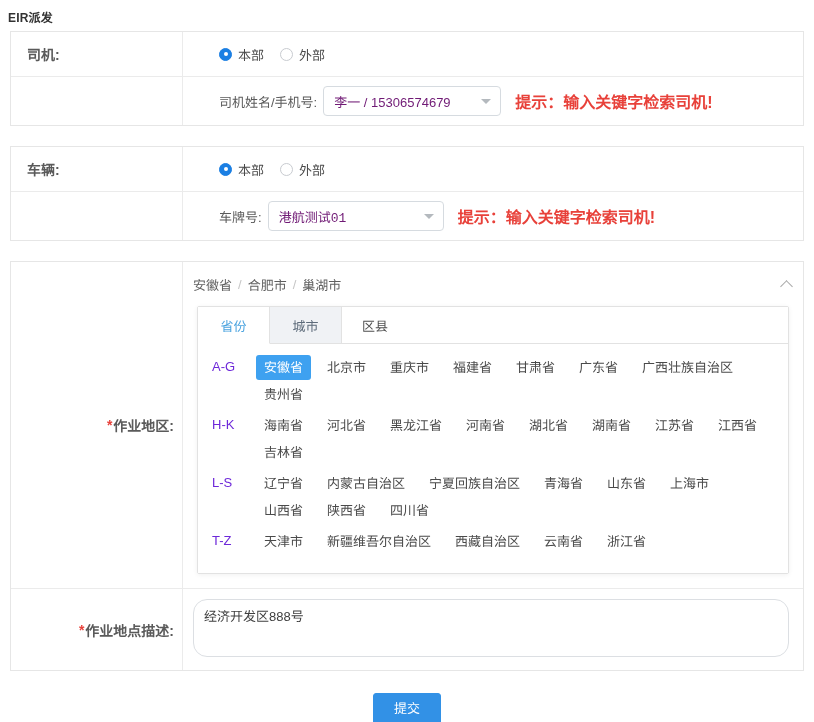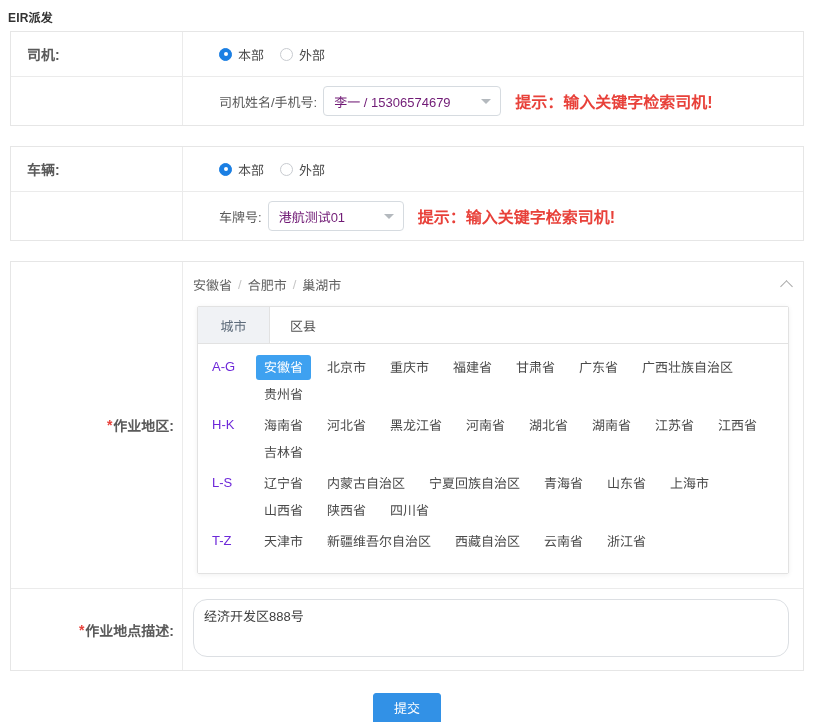--- a/index.html
+++ b/index.html
@@ -101,21 +101,21 @@
     background: #fff;
     display: flex;
     align-items: center;
     padding: 0 26px 0 10px;
     font-size: 13px;
     color: #701a75;
     cursor: pointer;
     white-space: nowrap;
   }
   .select.w-driver { width: 178px; }
-  .select.w-plate  { width: 136px; }
+  .select.w-plate  { width: 176px; font-family: Liberation Mono, monospace; }
   .select .caret {
     position: absolute;
     right: 9px; top: 50%;
     width: 0; height: 0;
     margin-top: -2px;
     border-left: 5px solid transparent;
     border-right: 5px solid transparent;
     border-top: 5px solid #b4b9be;
   }
 
@@ -333,20 +333,21 @@
           <span class="crumb">安徽省</span>
           <span class="crumb-sep">/</span>
           <span class="crumb">合肥市</span>
           <span class="crumb-sep">/</span>
           <span class="crumb">巢湖市</span>
           <span class="chev-up"></span>
         </div>
 
         <div class="cascader-panel">
           <div class="tabs">
+            <div class="tab active">省份</div>
             <div class="tab">城市</div>
             <div class="tab plain">区县</div>
           </div>
 
           <div class="tab-body">
 
             <div class="letter-row">
               <div class="letter-key">A-G</div>
               <div class="items">
                 <span class="item selected">安徽省</span>

